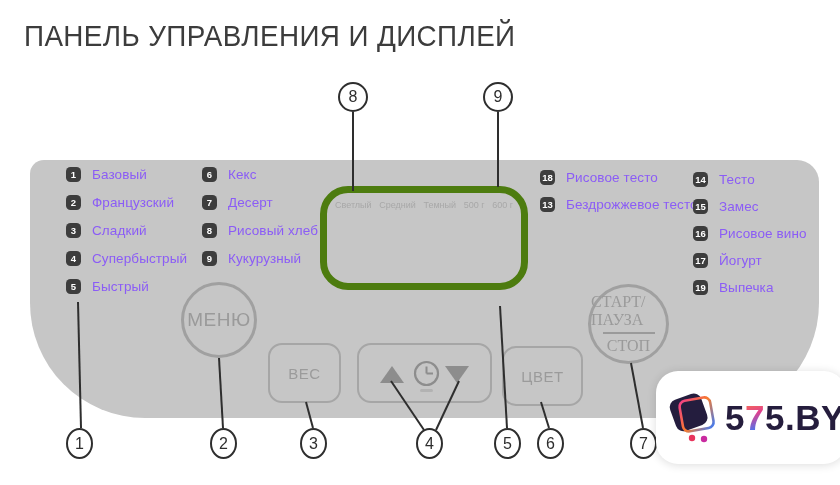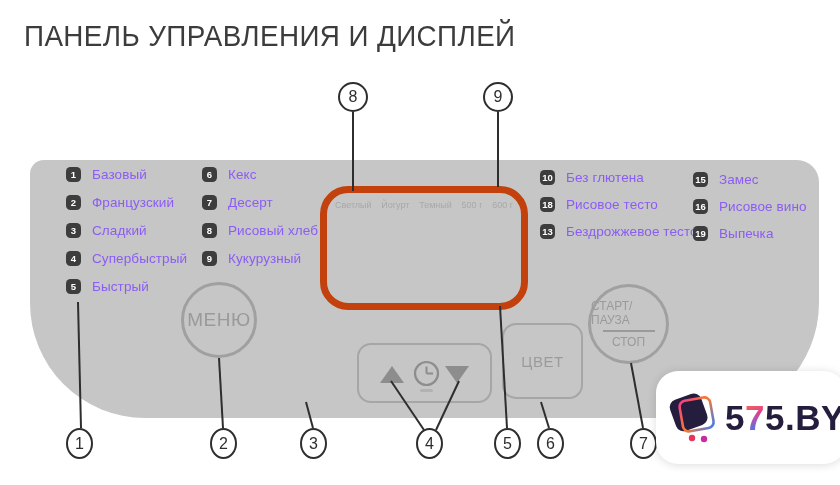--- a/index.html
+++ b/index.html
@@ -29,45 +29,45 @@
   .prow { display:flex; align-items:center; height:15px; white-space:nowrap; }
   .badge {
     display:inline-block; min-width:15px; height:15px; padding:0 2px;
     background:#3d3d3d; border-radius:4.5px;
     color:#fff; font-size:9.5px; font-weight:bold; line-height:15px; text-align:center;
   }
   .plabel { margin-left:11px; font-size:13.5px; color:#8b5cf6; letter-spacing:0.1px; }
 
   
   .screen {
-    position:absolute; left:320px; top:186px; width:208px; height:124px;
-    background:#c6c6c6; border:7px solid #c2410c; border-radius:28px;
+    position:absolute; left:320px; top:186px; width:208px; height:104px;
+    background:#c6c6c6; border:7px solid #4d7c0f; border-radius:28px;
   }
   .screen-row {
     position:absolute; left:8px; right:8px; top:7px;
     display:flex; justify-content:space-between; align-items:center;
   }
   .screen-row span { font-size:9px; color:#a8a8a8; white-space:nowrap; }
 
   
   .btn-круг { position:absolute; border:3px solid #a0a0a0; border-radius:50%;
     display:flex; flex-direction:column; align-items:center; justify-content:center;
     color:#9a9a9a; background:transparent; }
   .menu-btn { left:181px; top:282px; width:76px; height:76px; font-size:19px; letter-spacing:0.5px; }
-  .start-btn { left:588px; top:284px; width:81px; height:80px; font-size:12px; }
+  .start-btn { left:588px; top:284px; width:81px; height:80px; font-size:16px;font-family:Liberation Serif, serif; }
   .start-divider { width:52px; height:2px; background:#9a9a9a; margin:3px 0; }
 
   
   .btn-rect {
     position:absolute; border:2.5px solid #a6a6a6; border-radius:14px;
     display:flex; align-items:center; justify-content:center;
     color:#9b9b9b; font-size:15px; letter-spacing:0.5px; background:transparent;
   }
   .weight-btn { left:268px; top:343px; width:73px; height:60px; }
-  .color-btn  { left:502px; top:323px; width:81px; height:76px; }
+  .color-btn  { left:502px; top:346px; width:81px; height:60px; }
   .timer-btn  { left:357px; top:343px; width:135px; height:60px; }
 
   .tri-up { position:absolute; left:21px; top:21px; width:0; height:0;
     border-left:12px solid transparent; border-right:12px solid transparent;
     border-bottom:17px solid #8d8d8d; }
   .tri-down { position:absolute; right:21px; top:21px; width:0; height:0;
     border-left:12px solid transparent; border-right:12px solid transparent;
     border-top:17px solid #8d8d8d; }
   .clock-wrap { position:absolute; left:54px; top:15px; width:27px; height:27px; }
   .clock-sub { position:absolute; left:61px; top:44px; width:13px; height:3px;
@@ -146,68 +146,75 @@
       <span class="plabel">Рисовый хлеб</span>
     </div>
     <div class="prow">
       <span class="badge">9</span>
       <span class="plabel">Кукурузный</span>
     </div>
   </div>
 
   <div class="pcol c3">
     <div class="prow">
-      <span class="badge">10</span>
-      <span class="plabel">Без глютена</span>
-    </div>
-    <div class="prow">
       <span class="badge">18</span>
       <span class="plabel">Рисовое тесто</span>
     </div>
     <div class="prow">
       <span class="badge">13</span>
       <span class="plabel">Бездрожжевое тесто</span>
     </div>
   </div>
 
   <div class="pcol c4">
     <div class="prow">
+      <span class="badge">14</span>
+      <span class="plabel">Тесто</span>
+    </div>
+    <div class="prow">
       <span class="badge">15</span>
       <span class="plabel">Замес</span>
     </div>
     <div class="prow">
       <span class="badge">16</span>
       <span class="plabel">Рисовое вино</span>
+    </div>
+    <div class="prow">
+      <span class="badge">17</span>
+      <span class="plabel">Йогурт</span>
     </div>
     <div class="prow">
       <span class="badge">19</span>
       <span class="plabel">Выпечка</span>
     </div>
   </div>
 
   <div class="screen">
     <div class="screen-row">
       <span>Светлый</span>
-      <span>Йогурт</span>
+      <span>Средний</span>
       <span>Темный</span>
       <span>500 г</span>
       <span>600 г</span>
     </div>
   </div>
 
   <div class="btn-круг menu-btn">
     <span>МЕНЮ</span>
   </div>
 
   <div class="btn-круг start-btn">
     <span>СТАРТ/ПАУЗА</span>
     <span class="start-divider"></span>
     <span>СТОП</span>
   </div>
 
+  <div class="btn-rect weight-btn">
+    <span>ВЕС</span>
+  </div>
 
   <div class="btn-rect timer-btn">
     <span class="tri-up"></span>
     <span class="clock-wrap">
       <svg width="27" height="27" viewBox="0 0 27 27">
         <circle cx="13.5" cy="13.5" r="11.5" fill="none" stroke="#8d8d8d" stroke-width="2.2"></circle>
         <line x1="13.5" y1="13.5" x2="13.5" y2="6.5" stroke="#8d8d8d" stroke-width="2"></line>
         <line x1="13.5" y1="13.5" x2="20" y2="13.5" stroke="#8d8d8d" stroke-width="2"></line>
       </svg>
     </span>

